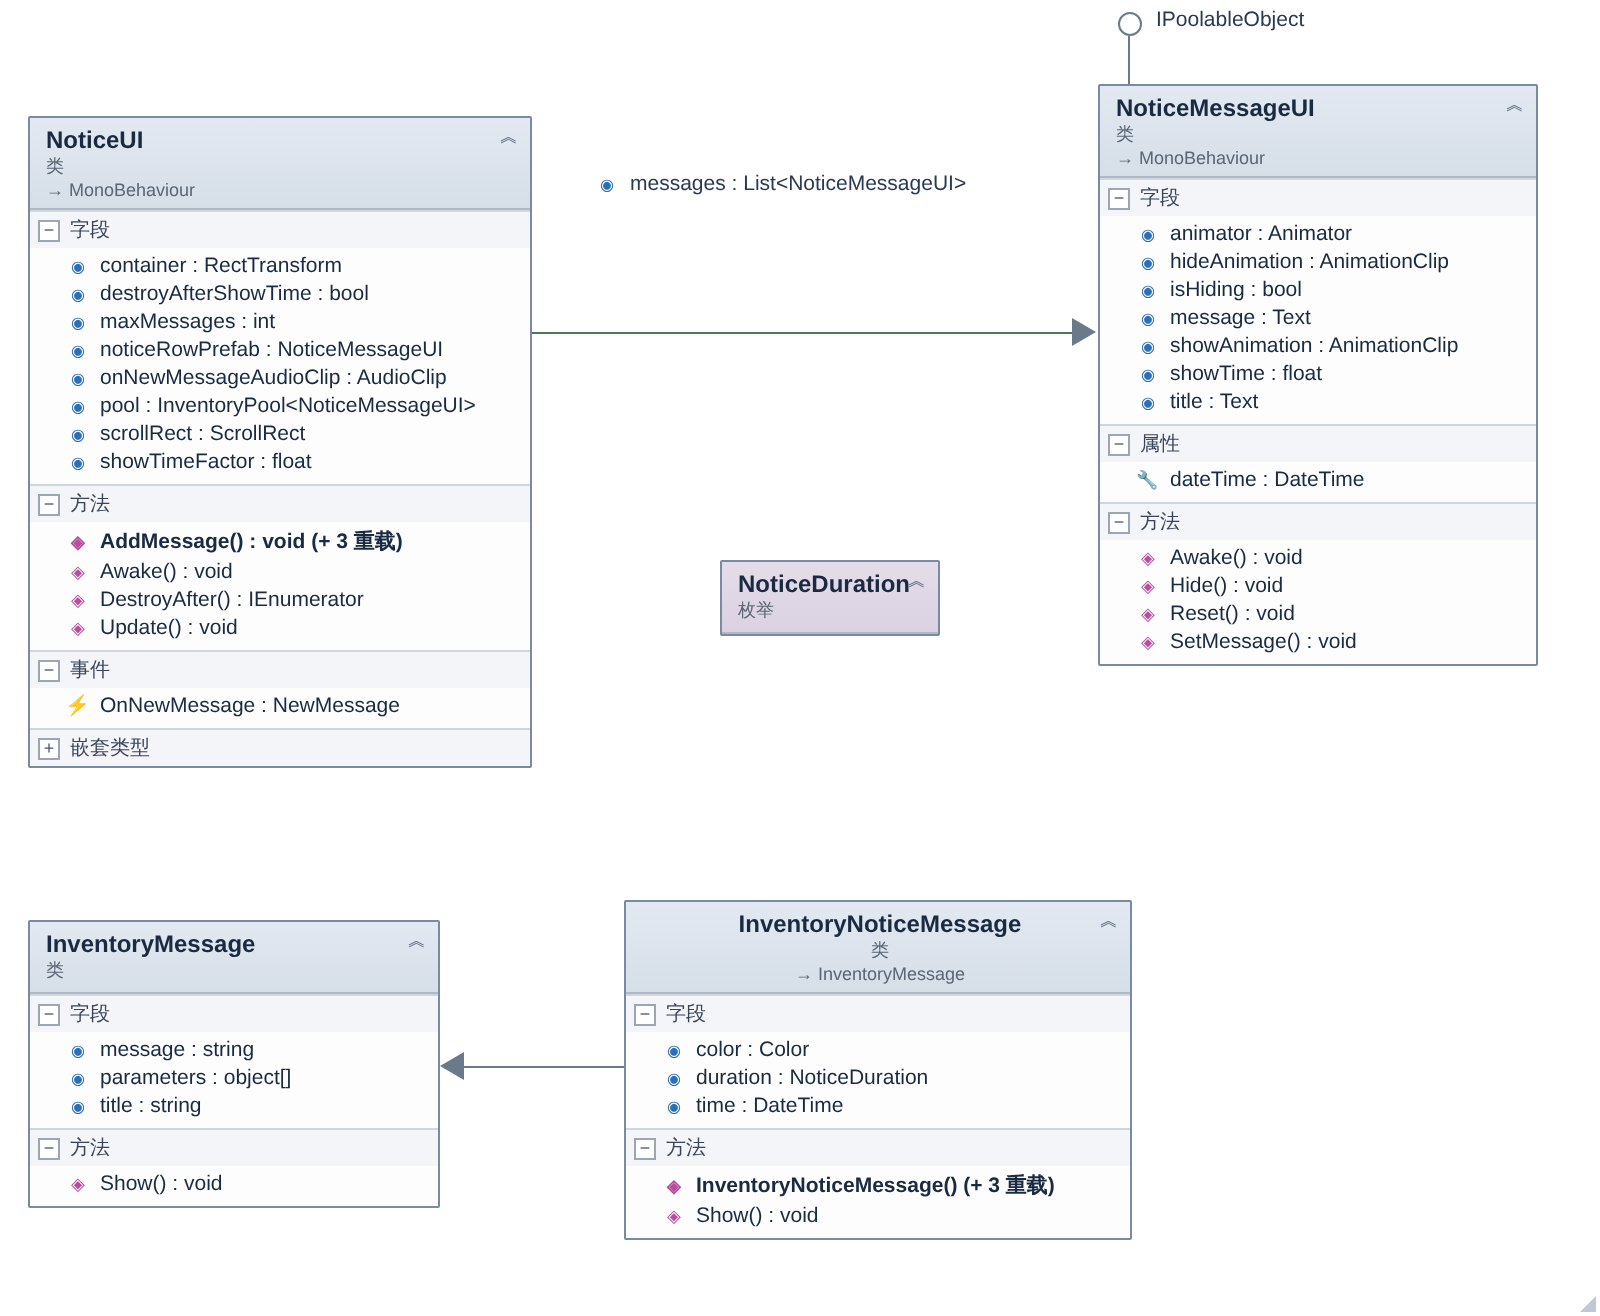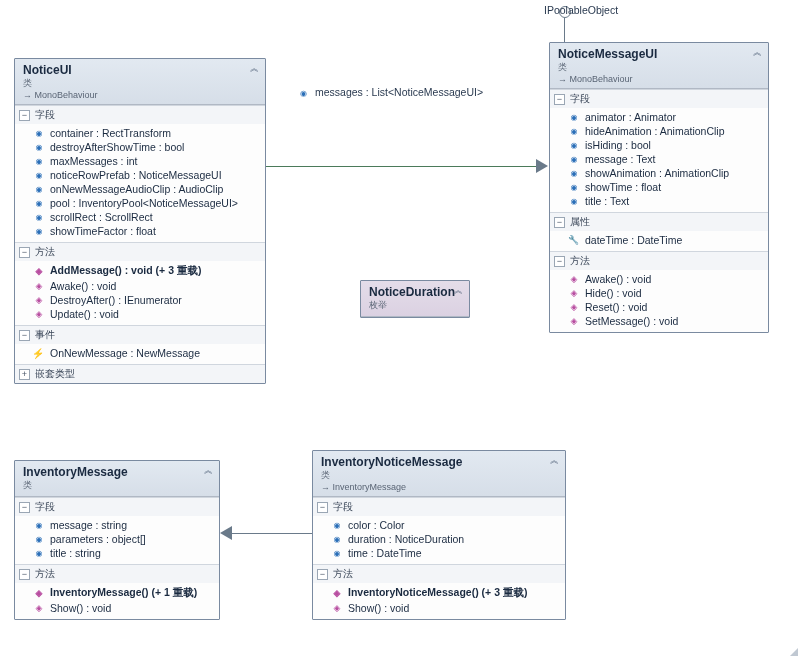--- a/index.html
+++ b/index.html
@@ -96,21 +96,21 @@
   .label .ico { display:inline-block; width:12px; margin-right:3px; }
 
   .corner-tick { position:absolute; right:2px; bottom:2px; width:0;height:0; border-right:8px solid #c0c8d2;border-top:8px solid transparent; }
 </style>
 </head>
 <body>
 <div class="canvas">
 
 <div class="lollipop" style="left:559px; top:6px;"></div>
 <div class="connector" style="left:564px; top:18px; width:1px; height:24px;"></div>
-<div class="label" style="left:544px; top:4px;text-align:center;">IPoolableObject</div>
+<div class="label" style="left:578px; top:4px;text-align:center;">IPoolableObject</div>
 
 <div class="connector" style="left:266px; top:166px; height:1px; width:272px; background:#4b7a5a;"></div>
 <div class="arrow-right-open" style="left:538px; top:160px;"></div>
 <div class="label" style="left:300px; top:86px;">
   <span class="ico ico-field"></span><span>messages : List&lt;NoticeMessageUI&gt;</span>
 </div>
 
 <div class="connector" style="left:232px; top:533px; height:1px; width:80px;"></div>
 <div class="arrow-left-open" style="left:220px; top:527px;"></div>
 
@@ -235,27 +235,26 @@
           <div class="item"><span class="ico ico-field"></span>parameters : object[]</div>
           <div class="item"><span class="ico ico-field"></span>title : string</div>
         </div>
   </div>
   <div class="section">
     <div class="section-header">
           <span class="toggle">−</span>
           <span>方法</span>
         </div>
     <div class="section-items">
-          <div class="item bold"><span class="ico ico-method"></span>InventoryMessage() (+ 1 重载)</div>
           <div class="item"><span class="ico ico-method"></span>Show() : void</div>
         </div>
   </div>
 </div>
 
-<div class="class-box" style="left:312px; top:450px; width:254px;">
+<div class="class-box" style="left:312px; top:450px; width:254px;text-align:center;">
   <div class="class-header">
     <div class="class-name">InventoryNoticeMessage</div>
     <div class="class-kind">类</div>
     <div class="class-inherit">InventoryMessage</div>
     <div class="chevrons">︽</div>
   </div>
   <div class="section">
     <div class="section-header">
           <span class="toggle">−</span>
           <span>字段</span>

